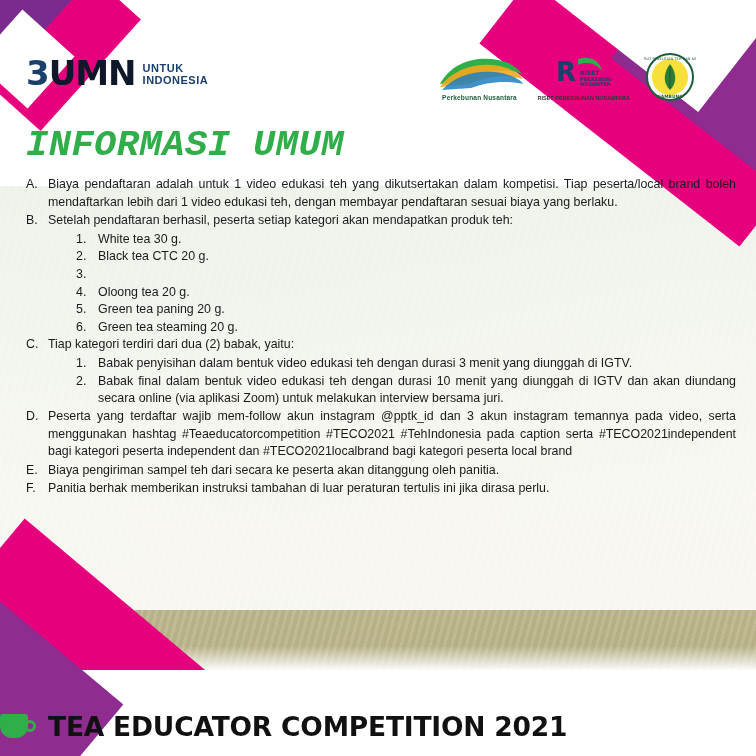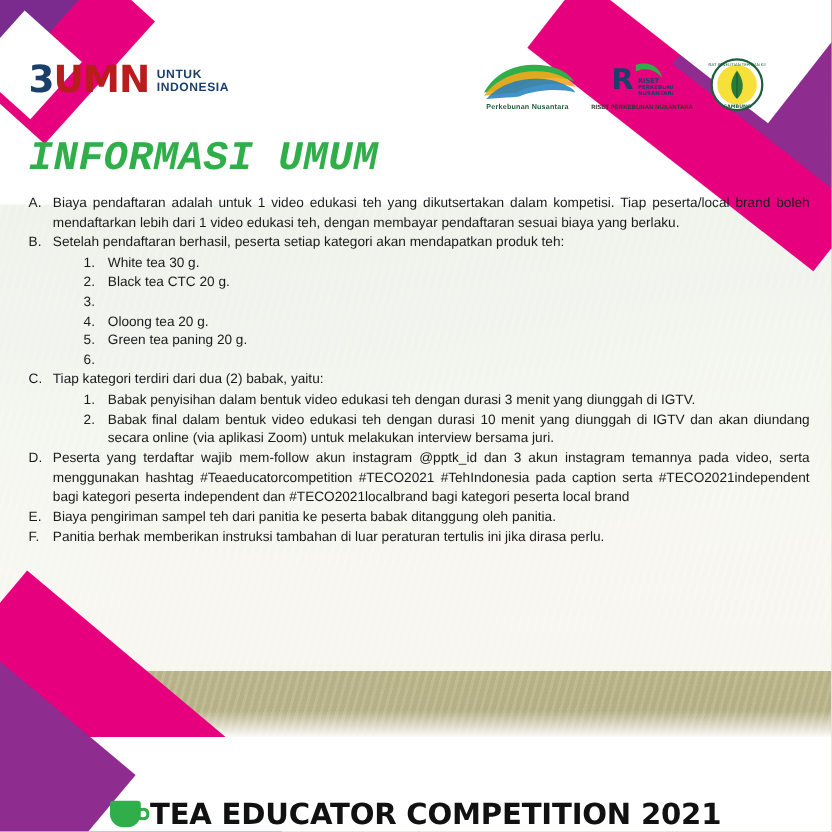--- a/index.html
+++ b/index.html
@@ -125,21 +125,21 @@
   }
 
   
   .bumn-logo { position:absolute; z-index:8; left:26px; top:56px; display:flex; align-items:center; }
   .bumn-mark {
     font-size: 34px; font-weight: 700; letter-spacing:-1px;
     color:#0f2d4f; line-height:1;
     font-family: "DejaVu Sans", sans-serif;
   }
   .bumn-mark .b-blue { color:#1b3f6b; }
-  .bumn-mark .b-cyan { color:#b91c1c; }
+  .bumn-mark .b-cyan { color:#0f172a; }
   .bumn-sub {
     margin-left:7px; line-height:1.05; padding-top:4px;
     font-size:11px; font-weight:700; color:#1b3f6b; letter-spacing:0.5px;
   }
 
   .logos-right {
     position:absolute; z-index:8; right:60px; top:52px;
     display:flex; align-items:center; gap:14px;
   }
   .logo-item { display:flex; flex-direction:column; align-items:center; }
@@ -165,22 +165,22 @@
   .row { display:flex; align-items:flex-start; margin-bottom:1px; }
   .mk { width:26px; flex:0 0 26px; text-align:left; padding-left:4px; }
   .tx { flex:1 1 auto; }
   .sublist { margin:0 0 0 54px; }
   .subrow { display:flex; align-items:flex-start; }
   .subrow .smk { width:22px; flex:0 0 22px; }
 
   
   .footer {
     position:absolute; z-index:9;
-    left:0; right:0; bottom:0;
-    display:flex; align-items:center; justify-content:center; 
+    left:0; right:0; bottom:14px;
+    display:flex; align-items:center; gap:12px;
   }
   .cup {
     width:36px; height:30px; position:relative;
   }
   .cup-body {
     position:absolute; left:0; top:2px;
     width:28px; height:24px;
     background:#2fae49;
     border-radius:3px 3px 12px 12px;
   }
@@ -292,20 +292,21 @@
       <div class="subrow">
         <div class="smk">4.</div>
         <div>Oloong tea 20 g.</div>
       </div>
       <div class="subrow">
         <div class="smk">5.</div>
         <div>Green tea paning 20 g.</div>
       </div>
       <div class="subrow">
         <div class="smk">6.</div>
+        <div>Green tea steaming 20 g.</div>
       </div>
     </div>
 
     <div class="row">
       <div class="mk">C.</div>
       <div class="tx">Tiap kategori terdiri dari dua (2) babak, yaitu:</div>
     </div>
     <div class="sublist">
       <div class="subrow">
         <div class="smk">1.</div>
@@ -317,21 +318,21 @@
       </div>
     </div>
 
     <div class="row">
       <div class="mk">D.</div>
       <div class="tx">Peserta yang terdaftar wajib mem-follow akun instagram @pptk_id dan 3 akun instagram temannya pada video, serta menggunakan hashtag #Teaeducatorcompetition #TECO2021 #TehIndonesia pada caption serta #TECO2021independent bagi kategori peserta independent dan #TECO2021localbrand bagi kategori peserta local brand</div>
     </div>
 
     <div class="row">
       <div class="mk">E.</div>
-      <div class="tx">Biaya pengiriman sampel teh dari panitia ke peserta babak ditanggung oleh panitia.</div>
+      <div class="tx">Biaya pengiriman sampel teh dari secara ke peserta akan ditanggung oleh panitia.</div>
     </div>
 
     <div class="row">
       <div class="mk">F.</div>
       <div class="tx">Panitia berhak memberikan  instruksi tambahan di luar peraturan tertulis ini jika dirasa perlu.</div>
     </div>
 
   </div>
 
   <div class="footer">

